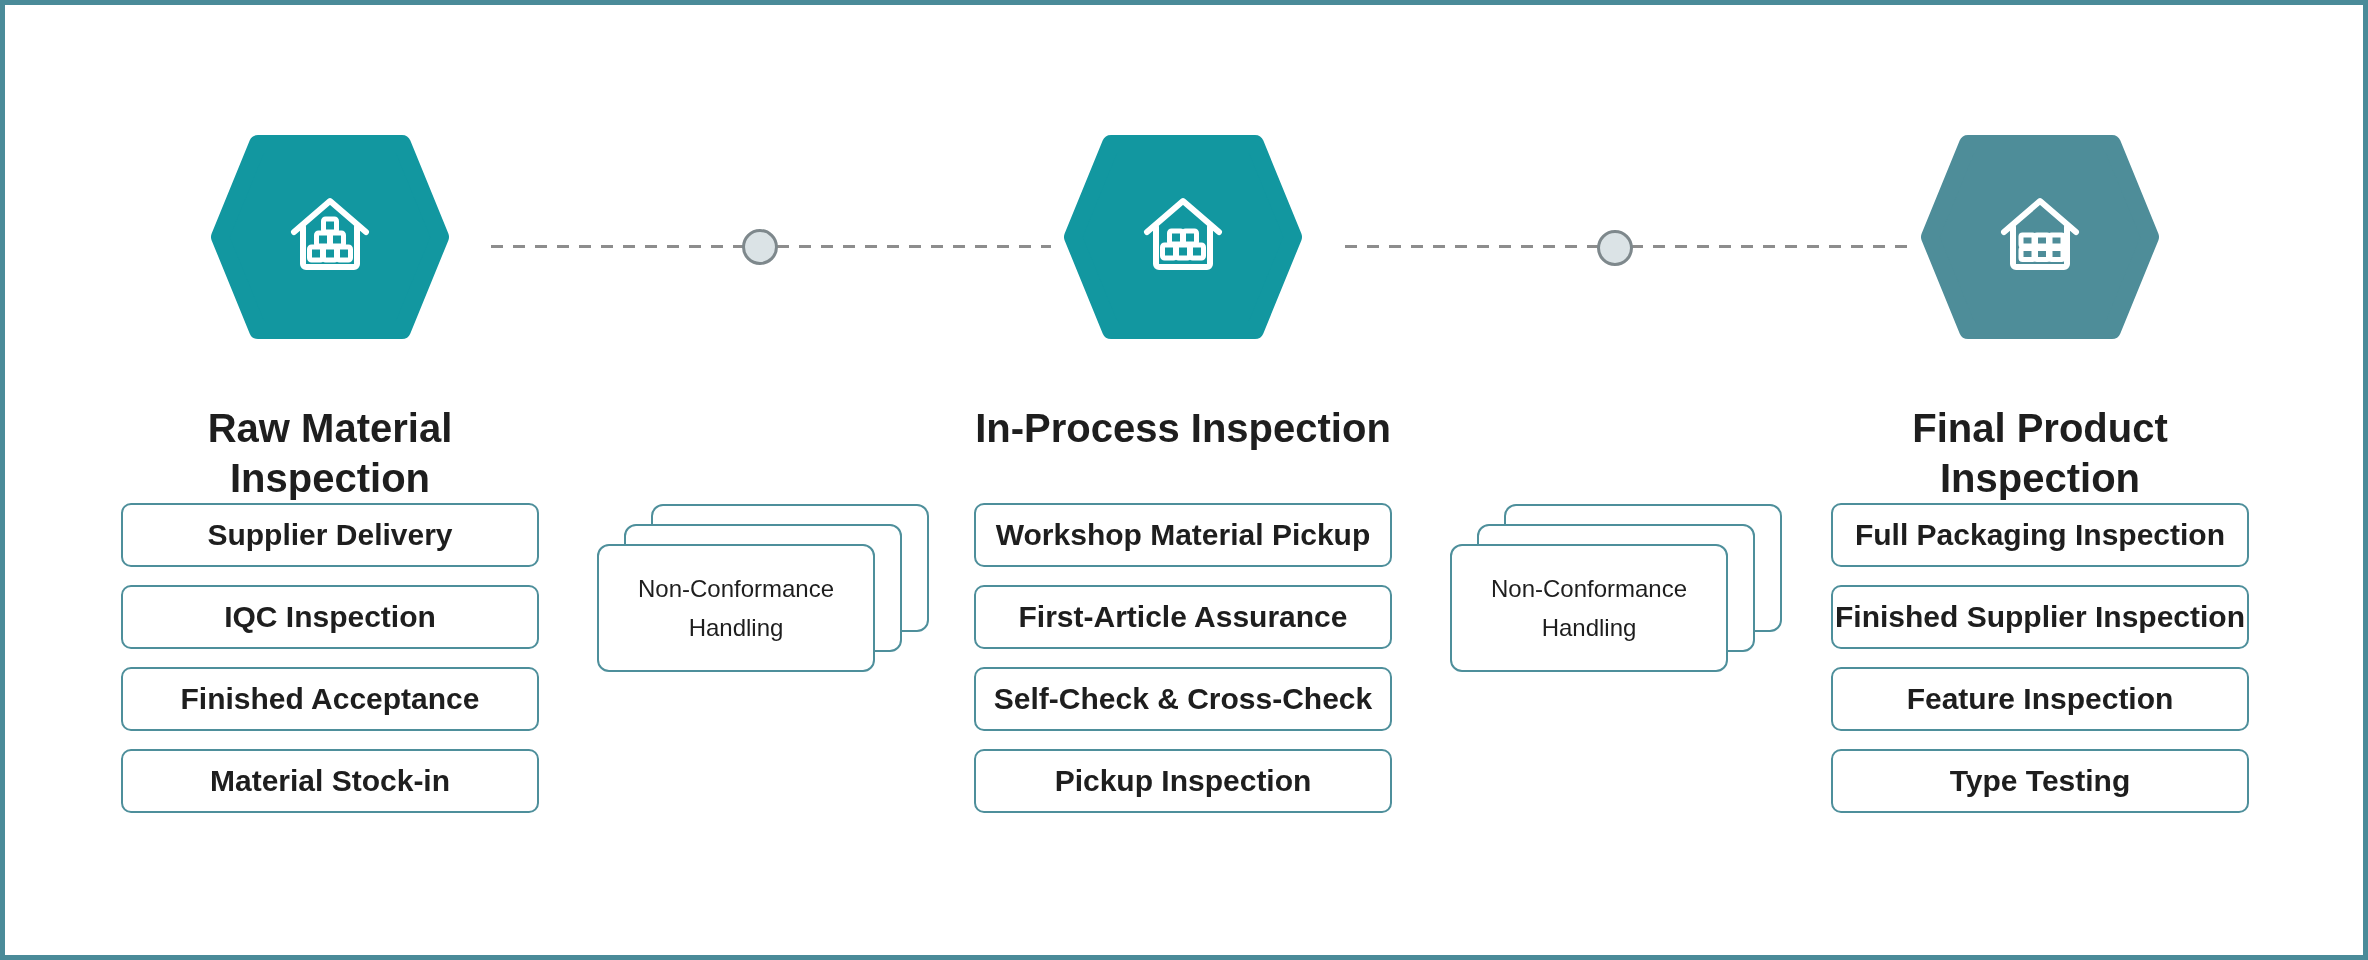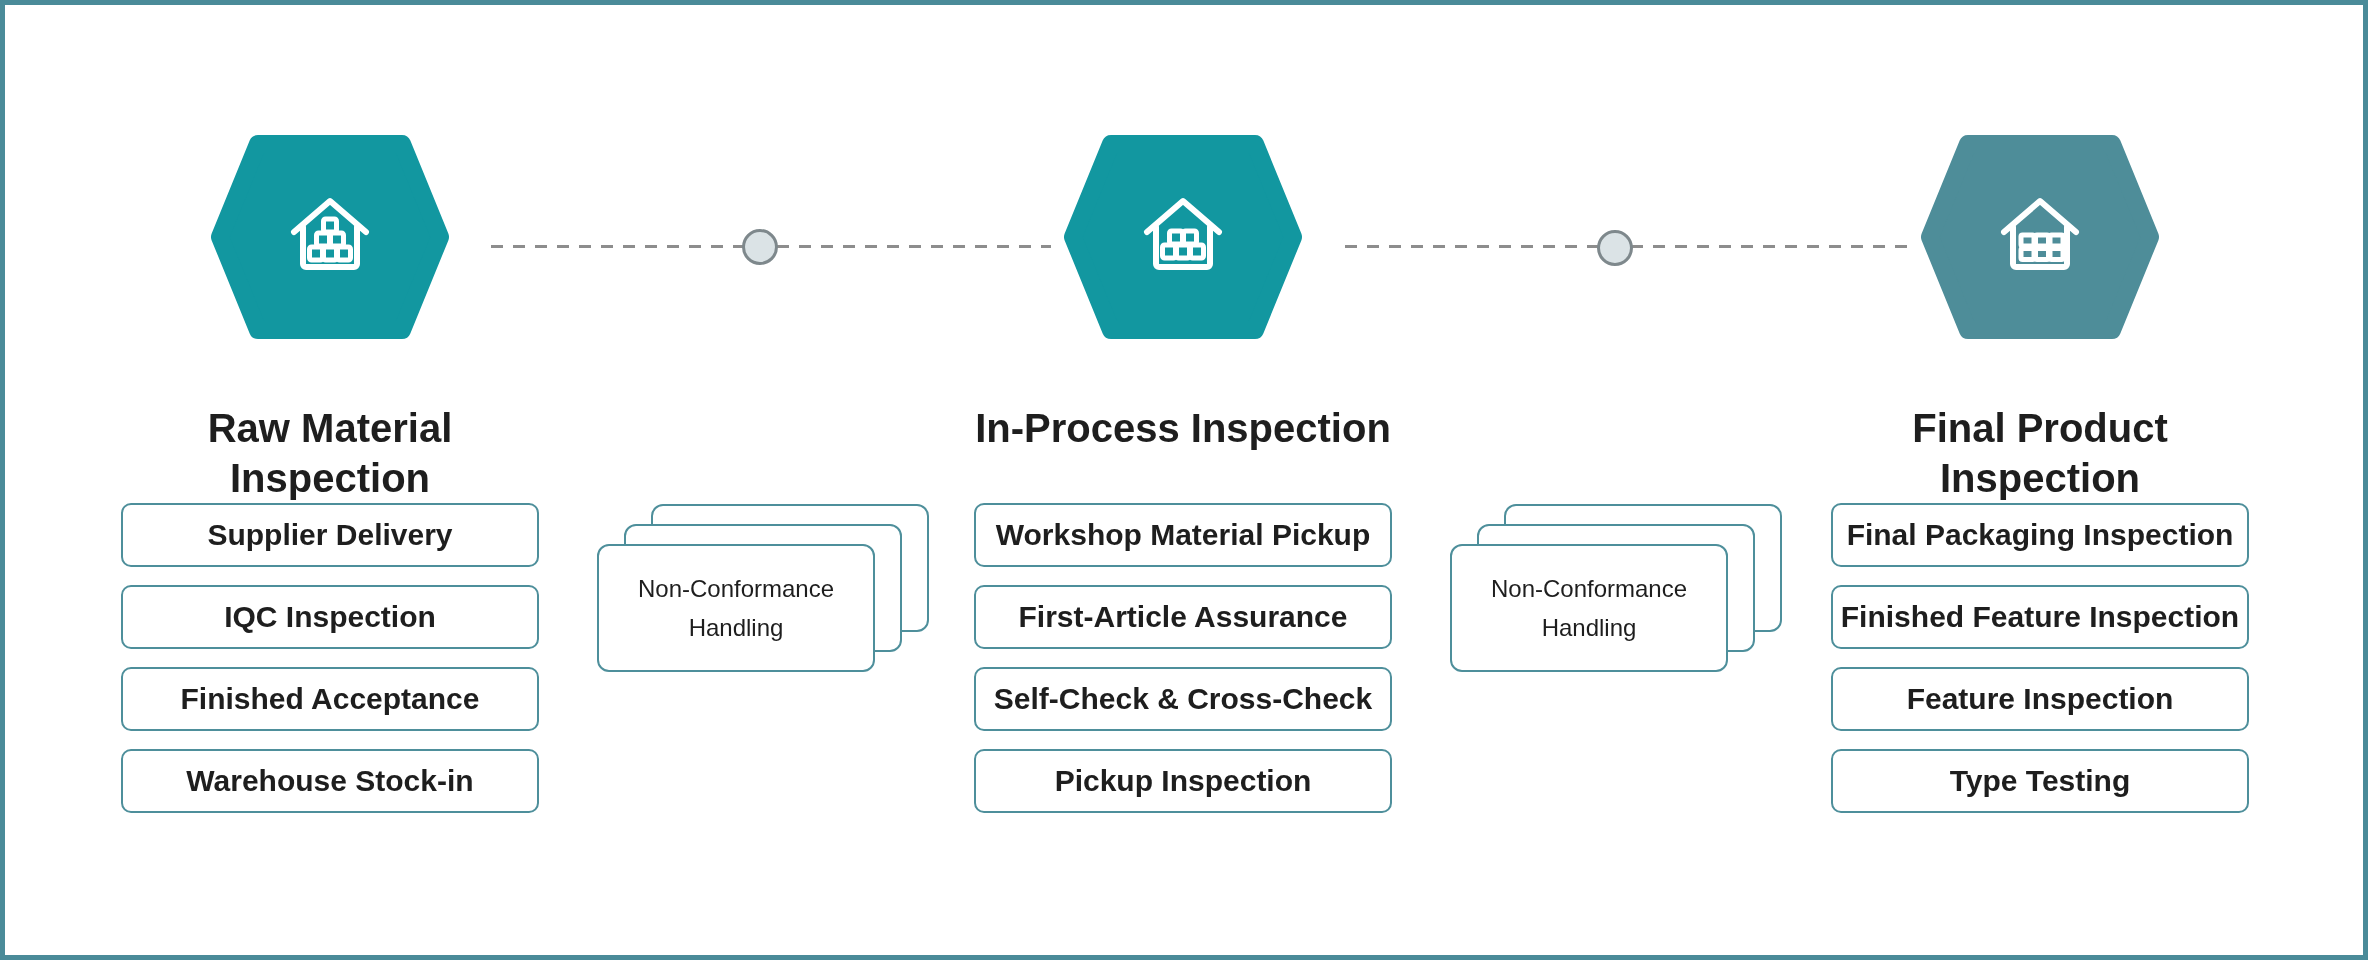--- a/index.html
+++ b/index.html
@@ -93,21 +93,21 @@
         <rect x="29.5" y="62" width="13" height="13" rx="2" stroke-width="5"></rect>
         <rect x="43.5" y="62" width="13" height="13" rx="2" stroke-width="5"></rect>
         <rect x="57.5" y="62" width="13" height="13" rx="2" stroke-width="5"></rect>
       </svg>
     </div>
     <h2 class="stage-title">Raw Material Inspection</h2>
     <div class="steps">
       <div class="step">Supplier Delivery</div>
       <div class="step">IQC Inspection</div>
       <div class="step">Finished Acceptance</div>
-      <div class="step">Warehouse Stock-in</div>
+      <div class="step">Material Stock-in</div>
     </div>
   </section>
 
   <div class="stack k0">
     <div class="stack-card back2"></div>
     <div class="stack-card back1"></div>
     <div class="stack-card front">Non-Conformance Handling</div>
   </div>
 
   <section class="stage s1">
@@ -151,20 +151,20 @@
         <rect x="31" y="50" width="13" height="11" rx="1.5" stroke-width="5"></rect>
         <rect x="45.5" y="50" width="13" height="11" rx="1.5" stroke-width="5"></rect>
         <rect x="60" y="50" width="13" height="11" rx="1.5" stroke-width="5"></rect>
         <rect x="31" y="63.5" width="13" height="11" rx="1.5" stroke-width="5"></rect>
         <rect x="45.5" y="63.5" width="13" height="11" rx="1.5" stroke-width="5"></rect>
         <rect x="60" y="63.5" width="13" height="11" rx="1.5" stroke-width="5"></rect>
       </svg>
     </div>
     <h2 class="stage-title">Final Product Inspection</h2>
     <div class="steps">
-      <div class="step">Final Packaging Inspection</div>
-      <div class="step">Finished Feature Inspection</div>
+      <div class="step">Full Packaging Inspection</div>
+      <div class="step">Finished Supplier Inspection</div>
       <div class="step">Feature Inspection</div>
       <div class="step">Type Testing</div>
     </div>
   </section>
 
 </div>
 
 </body></html>

